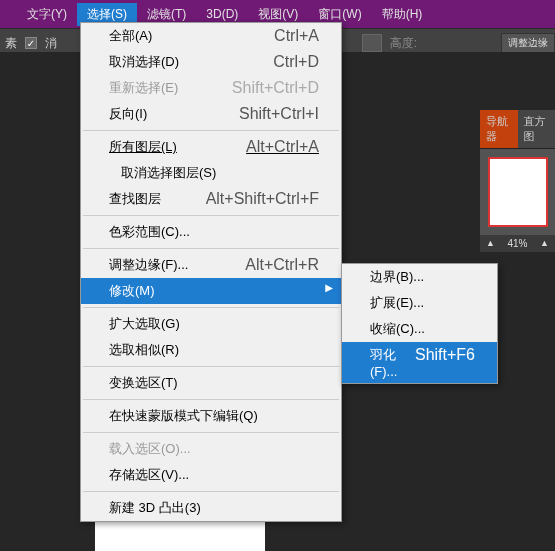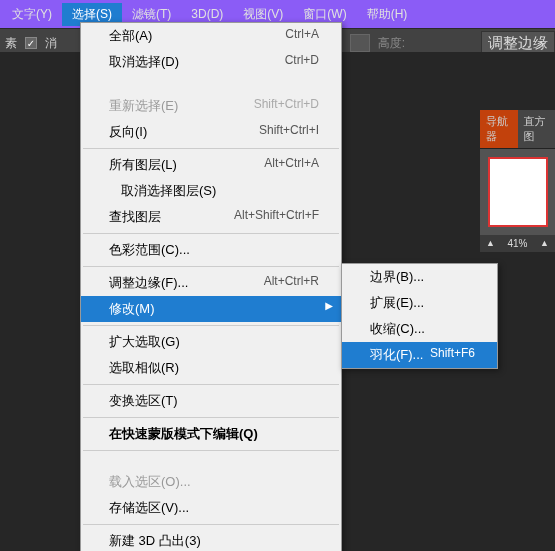--- a/index.html
+++ b/index.html
@@ -1,35 +1,35 @@
 <!DOCTYPE html>
 <html><head>
 <meta charset="utf-8">
 <style>
 * { margin: 0; padding: 0; box-sizing: border-box; font-family: "Microsoft YaHei", Arial, sans-serif; }
 body { background: #535353; width: 555px; height: 551px; overflow: hidden; position: relative; }
 
-.menubar { background: #8b5cf6; height: 28px; display: flex; align-items: center; padding-left: 2px; }
+.menubar { background: #701a75; height: 28px; display: flex; align-items: center; padding-left: 17px; }
 .menubar-item { color: #e0e0e0; font-size: 12px; padding: 3px 10px; cursor: pointer; }
 .menubar-item.active { background: #1f7dd0; color: #fff; }
 
 .toolbar { background: #424242; height: 30px; border-top: 1px solid #2a2a2a; border-bottom: 1px solid #2a2a2a; display: flex; align-items: center; padding-left: 5px; gap: 8px; }
 .toolbar-text { color: #ccc; font-size: 12px; }
 .checkbox { width: 12px; height: 12px; background: #666; border: 1px solid #888; display: inline-flex; align-items: center; justify-content: center; color: #fff; font-size: 10px; }
 .toolbar-icon { width: 20px; height: 18px; background: #555; border: 1px solid #666; display: inline-block; }
 .toolbar-label { color: #888; font-size: 12px; }
-.toolbar-btn { background: #545454; border: 1px solid #333; color: #ddd; font-size: 15px; padding: 2px 6px; }
+.toolbar-btn { background: #545454; border: 1px solid #333; color: #ddd; font-size: 10px; padding: 2px 6px; margin-left: 8px; }
 
 .canvas-area { position: absolute; top: 52px; left: 0; right: 0; bottom: 0; background: #262626; }
 
 .dropdown { position: absolute; top: 22px; left: 80px; width: 262px; background: #f0f0f0; border: 1px solid #999; box-shadow: 2px 2px 6px rgba(0,0,0,0.4); z-index: 100; text-align: center; }
 .menu-item { display: flex; justify-content: space-between; padding: 4px 22px 4px 28px; font-size: 13px; color: #000; cursor: pointer; }
-.menu-item.disabled { color: #999; margin-top: 18px; }
+.menu-item.disabled { color: #999; }
 .menu-item.highlighted { background: #1f7dd0; color: #fff; }
-.menu-item .shortcut { color: #555; font-size: 12px; }
+.menu-item .shortcut { color: #555; font-size: 16px; }
 .menu-item.disabled .shortcut { color: #aaa; }
 .menu-item.highlighted .shortcut { color: #fff; }
 .menu-item .arrow { position: absolute; right: 8px; font-size: 10px; }
 .separator { height: 1px; background: #ccc; margin: 3px 2px; }
 
 .submenu { position: absolute; top: 263px; left: 341px; width: 157px; background: #f0f0f0; border: 1px solid #999; box-shadow: 2px 2px 6px rgba(0,0,0,0.4); z-index: 101; }
 
 .panels { position: absolute; top: 110px; right: 0; width: 75px; }
 .panel-tabs { display: flex; background: #3a3a3a; border-bottom: 1px solid #222; }
 .panel-tab { font-size: 11px; color: #ccc; padding: 4px 6px; background: #454545; }
@@ -78,21 +78,21 @@
     </div>
     <div class="menu-item disabled" style="position: relative;">
       <span>重新选择(E)</span>
       <span class="shortcut">Shift+Ctrl+D</span>
     </div>
     <div class="menu-item" style="position: relative;">
       <span>反向(I)</span>
       <span class="shortcut">Shift+Ctrl+I</span>
     </div>
     <div class="separator"></div>
-    <div class="menu-item" style="position: relative;">
+    <div class="menu-item" style="position: relative; text-decoration: underline;">
       <span>所有图层(L)</span>
       <span class="shortcut">Alt+Ctrl+A</span>
     </div>
     <div class="menu-item" style="position: relative; padding-left: 40px;">
       <span>取消选择图层(S)</span>
     </div>
     <div class="menu-item" style="position: relative;">
       <span>查找图层</span>
       <span class="shortcut">Alt+Shift+Ctrl+F</span>
     </div>
@@ -114,21 +114,21 @@
       <span>扩大选取(G)</span>
     </div>
     <div class="menu-item" style="position: relative;">
       <span>选取相似(R)</span>
     </div>
     <div class="separator"></div>
     <div class="menu-item" style="position: relative;">
       <span>变换选区(T)</span>
     </div>
     <div class="separator"></div>
-    <div class="menu-item" style="position: relative; font-weight: bold;">
+    <div class="menu-item" style="position: relative;">
       <span>在快速蒙版模式下编辑(Q)</span>
     </div>
     <div class="separator"></div>
     <div class="menu-item disabled" style="position: relative;">
       <span>载入选区(O)...</span>
     </div>
     <div class="menu-item" style="position: relative;">
       <span>存储选区(V)...</span>
     </div>
     <div class="separator"></div>

